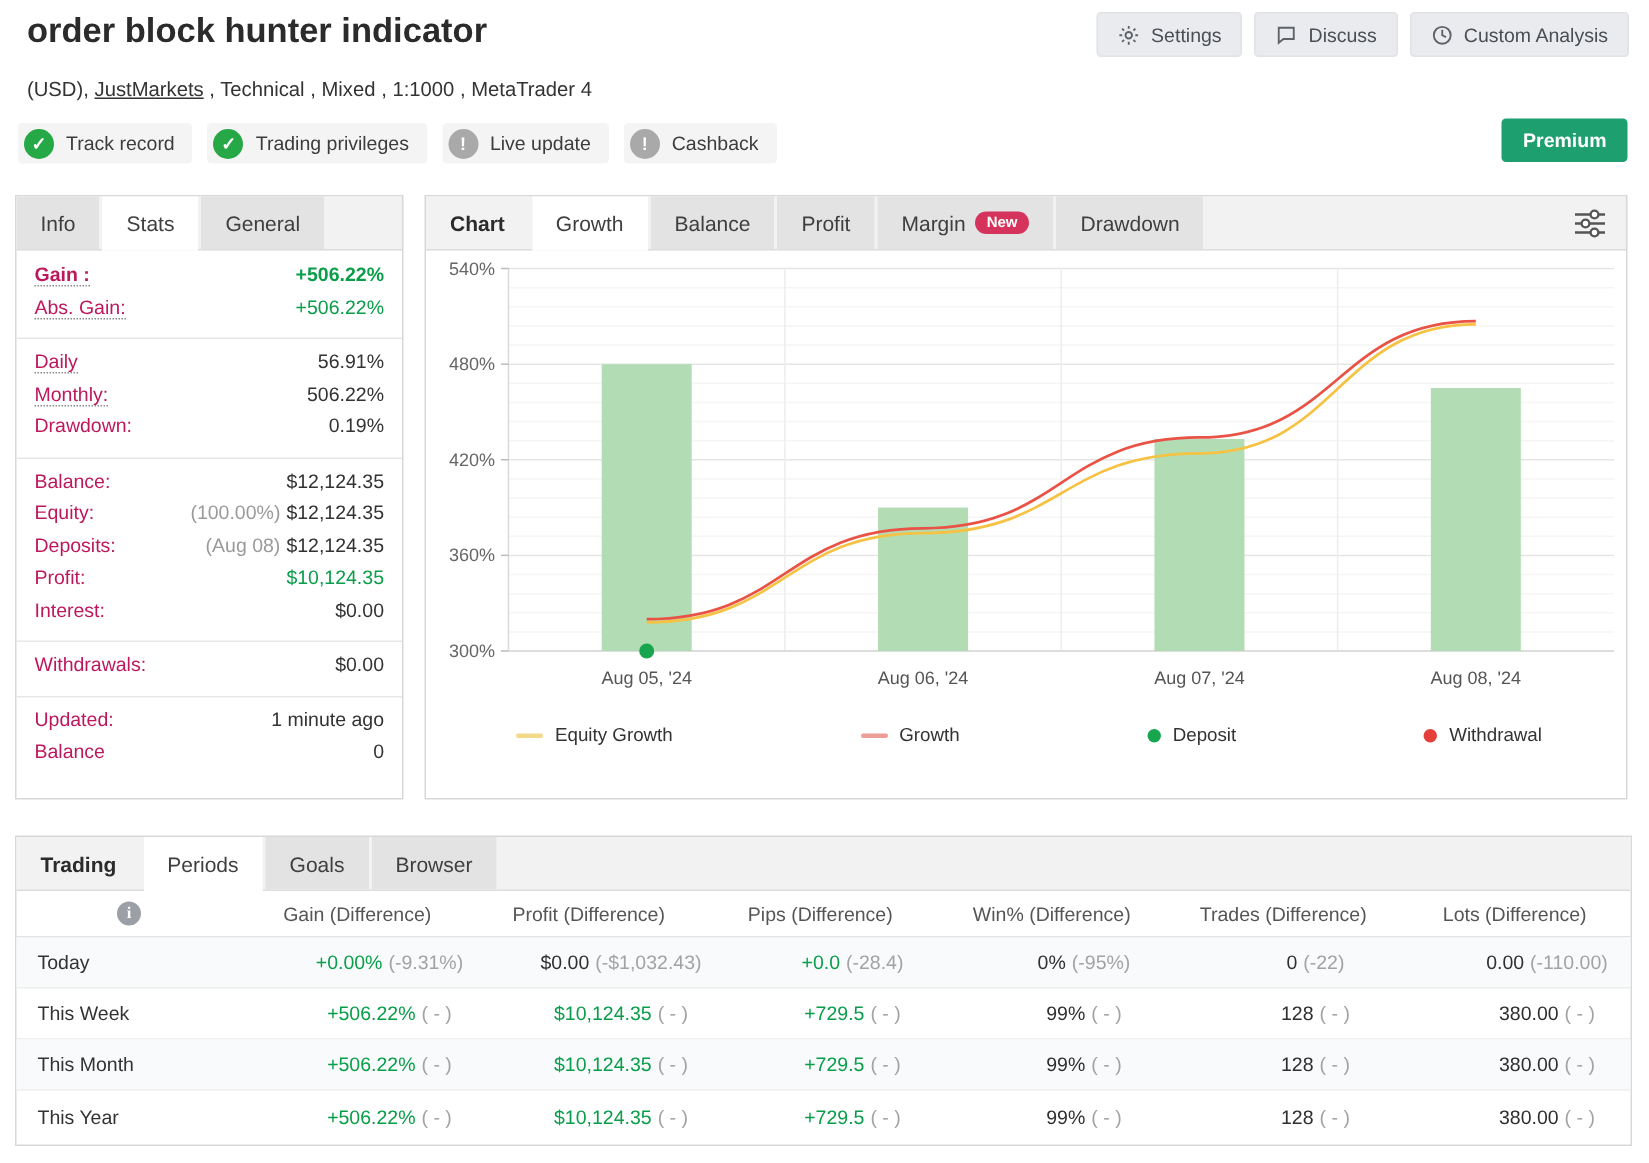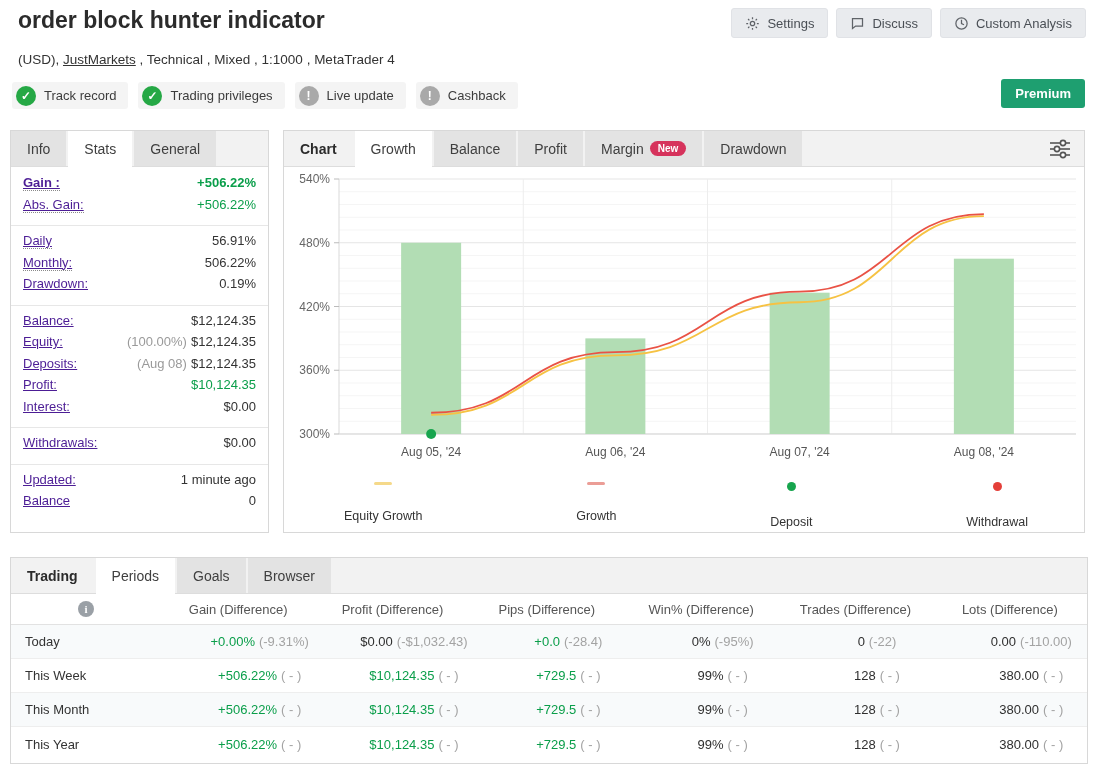--- a/index.html
+++ b/index.html
@@ -30,33 +30,33 @@
   .tabstrip { height:36px; background:#f2f2f2; border-bottom:1px solid #ddd; display:flex; align-items:stretch; position:relative; }
   .tab { display:flex; align-items:center; gap:6px; padding:0 16px; font-size:14px; color:#3f3f3f; background:#e3e3e3; margin-right:2px; cursor:pointer; }
   .tab.label { background:transparent; font-weight:bold; color:#2b2b2b; }
   .tab.active { background:#fff; margin-bottom:-1px; border-bottom:1px solid #fff; }
   .new-pill { background:#d6335c; color:#fff; font-size:10px; font-weight:bold; border-radius:9px; padding:2px 8px; }
   .filter-btn { position:absolute; right:12px; top:8px; cursor:pointer; }
 
   
   .stats-body { padding:8px 12px 0 12px; }
   .srow { display:flex; justify-content:space-between; align-items:baseline; height:21.5px; font-size:13px; }
-  .srow .slabel { color:#4c1d95;text-decoration:underline; }
+  .srow .slabel { color:#be185d; }
   .srow .slabel.dotted { border-bottom:1px dotted #8a8a8a; }
   .srow .slabel.b { font-weight:bold; }
   .srow .sval { color:#333; }
   .srow .sval.green { color:#0a9e4a; }
   .srow .sval.b { font-weight:bold; }
   .srow .pre { color:#9a9a9a; margin-right:4px; }
   .ssep { border-top:1px solid #e7e7e7; margin:7px -12px; }
 
   
   .chart-area { position:relative; }
   .legend-row { display:flex; justify-content:space-between; padding:6px 56px 0 60px; }
-  .legend-item { display:flex; align-items:center; gap:24px; font-size:12.5px; color:#333;flex-direction:column; }
+  .legend-item { display:flex; align-items:center; gap:8px; font-size:12.5px; color:#333; }
   .sw-line { width:18px; height:3px; border-radius:2px; }
   .sw-dot { width:9px; height:9px; border-radius:50%; }
 
   
   .thead { display:flex; align-items:center; height:31px; border-bottom:1px solid #e2e2e2; font-size:13px; color:#555; }
   .trow { display:flex; align-items:center; height:34px; border-bottom:1px solid #eee; font-size:13px;gap:43px; }
   .trow:last-child { border-bottom:none; }
   .trow.alt { background:#f8fafb; }
   .c0 { width:150px; padding-left:14px; display:flex; align-items:center; }
   .thead .c0 { justify-content:center; padding-left:0; }

